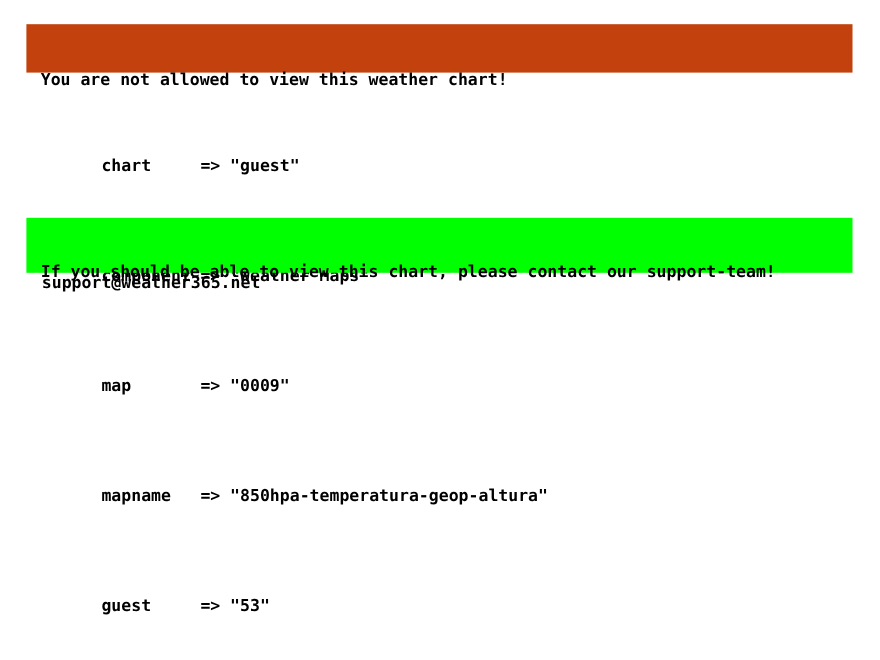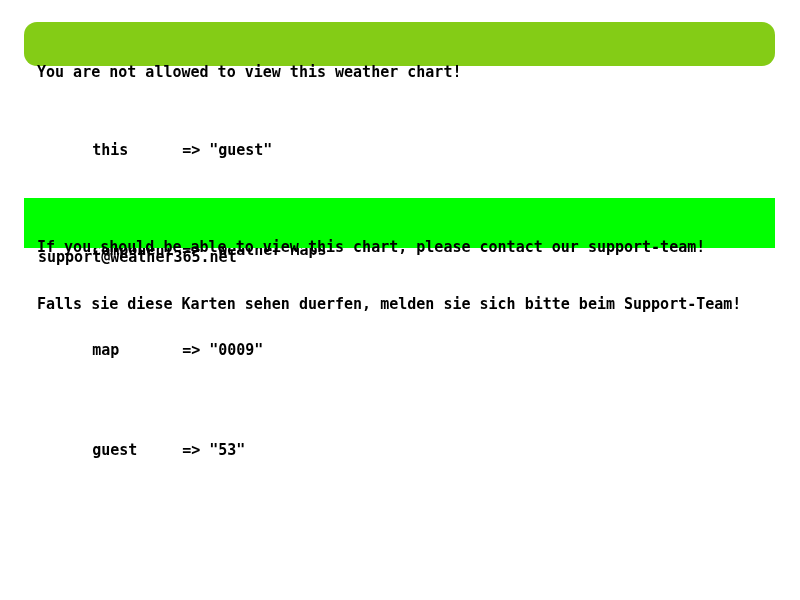--- a/index.html
+++ b/index.html
@@ -63,41 +63,43 @@
     justify-content: space-between;
     line-height: 17px;
     white-space: pre;
   }
 </style>
 </head>
 <body>
 
 <div class="page" style="background: rgb(255, 255, 255);">
 
-  <div class="banner banner-red" style="background: #84cc16; border-radius: 13px;">
+  <div class="banner banner-red" style="background: #c2410c;">
     <div>You are not allowed to view this weather chart!</div>
   </div>
 
   <div class="kv-block">
     <div class="kv-row">
-      <span class="kv-key">this</span><span class="kv-arrow">=&gt;</span><span class="kv-value">"guest"</span>
+      <span class="kv-key">chart</span><span class="kv-arrow">=&gt;</span><span class="kv-value">"guest"</span>
     </div>
     <div class="kv-row">
       <span class="kv-key">component</span><span class="kv-arrow">=&gt;</span><span class="kv-value">"Weather Maps"</span>
     </div>
     <div class="kv-row">
       <span class="kv-key">map</span><span class="kv-arrow">=&gt;</span><span class="kv-value">"0009"</span>
     </div>
     <div class="kv-row">
+      <span class="kv-key">mapname</span><span class="kv-arrow">=&gt;</span><span class="kv-value">"850hpa-temperatura-geop-altura"</span>
+    </div>
+    <div class="kv-row">
       <span class="kv-key">guest</span><span class="kv-arrow">=&gt;</span><span class="kv-value">"53"</span>
     </div>
   </div>
 
   <div class="banner banner-green" style="background: rgb(0, 255, 0);">
     <div>If you should be able to view this chart, please contact our support-team!</div>
-    <div>Falls sie diese Karten sehen duerfen, melden sie sich bitte beim Support-Team!</div>
   </div>
 
   <div class="footer-row">
     <span>support@weather365.net</span>
   </div>
 
 </div>
 
 </body></html>

